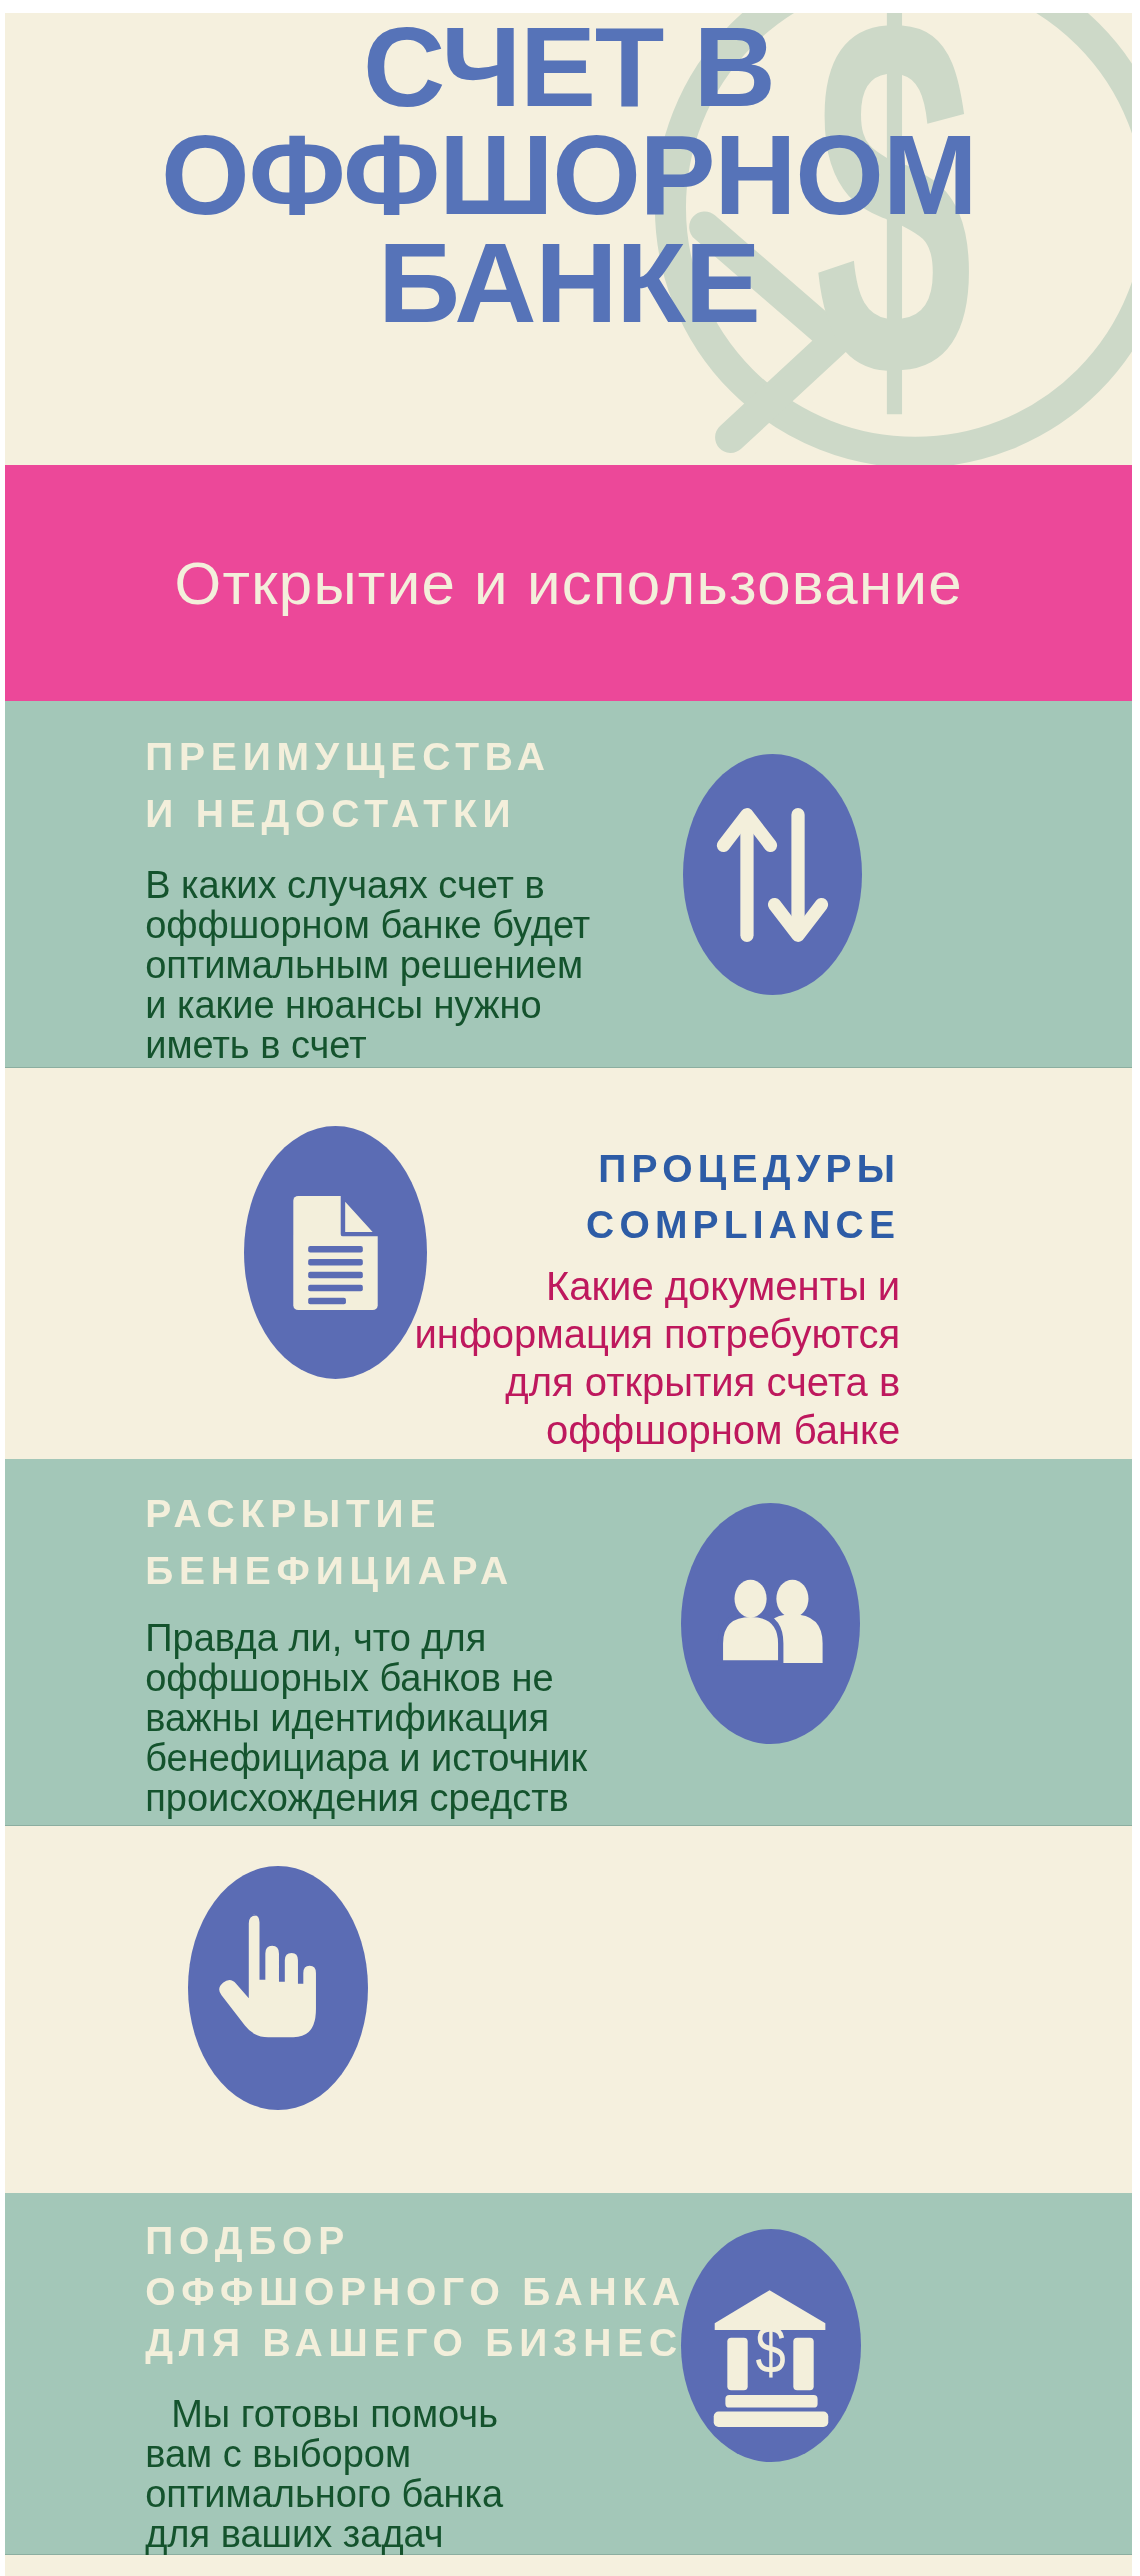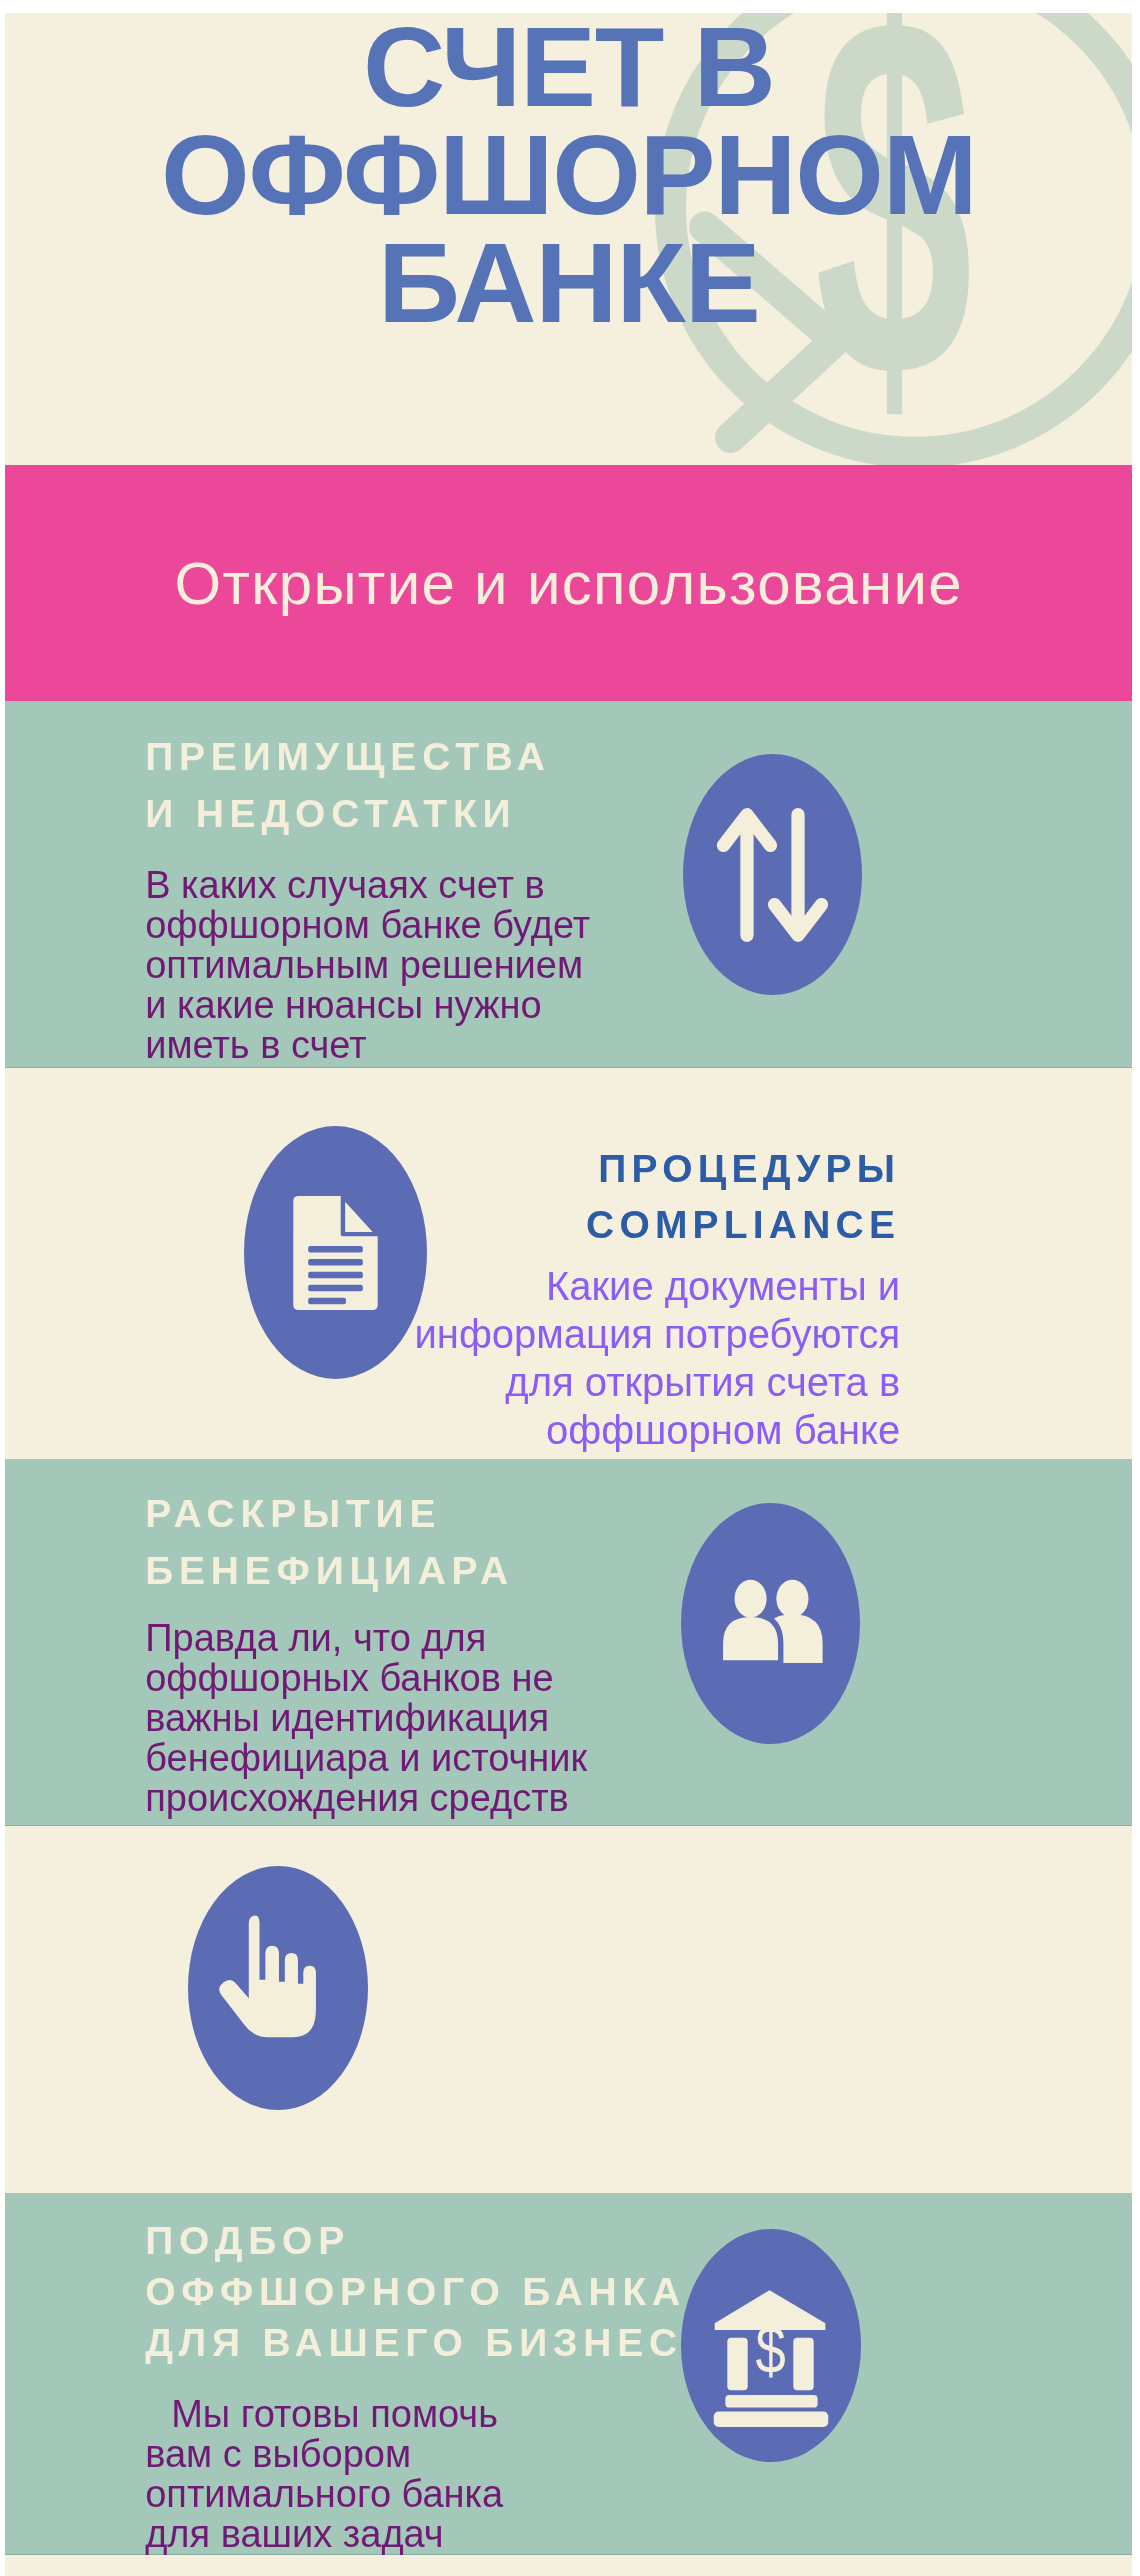--- a/index.html
+++ b/index.html
@@ -31,22 +31,22 @@
   .sec{position:relative;box-sizing:border-box;}
   .sec.green{background:#a3c7b8;border-bottom:1.9px solid rgba(110,145,130,.45);}
   .sec.cream{background:#f5f0de;}
 
   .txt-left{position:absolute;left:140px;text-align:left;}
   .txt-right{position:absolute;right:232px;text-align:right;}
 
   .hl-green{font-size:39px;font-weight:bold;letter-spacing:5.8px;line-height:57px;color:#f3efdb;}
   .hl-blue{font-size:39px;font-weight:bold;letter-spacing:5.2px;line-height:56px;color:#2d5ca6;}
   .body-green{margin-top:23px;}
-  .body-green .bl{font-size:38px;line-height:40px;color:#701a75;}
-  .body-dark .bl{font-size:40px;line-height:48px;color:#8b5cf6;}
+  .body-green .bl{font-size:38px;line-height:40px;color:#14532d;}
+  .body-dark .bl{font-size:40px;line-height:48px;color:#be185d;}
 
   .oval{
     position:absolute;background:#5b6cb4;border-radius:50%;
     display:flex;align-items:center;justify-content:center;
   }
   .oval svg{display:block;}
 
   .ic-cream{fill:#f3efdb;}
   .ic-stroke{stroke:#f3efdb;stroke-width:26;fill:none;stroke-linecap:round;stroke-linejoin:round;}
 </style>

